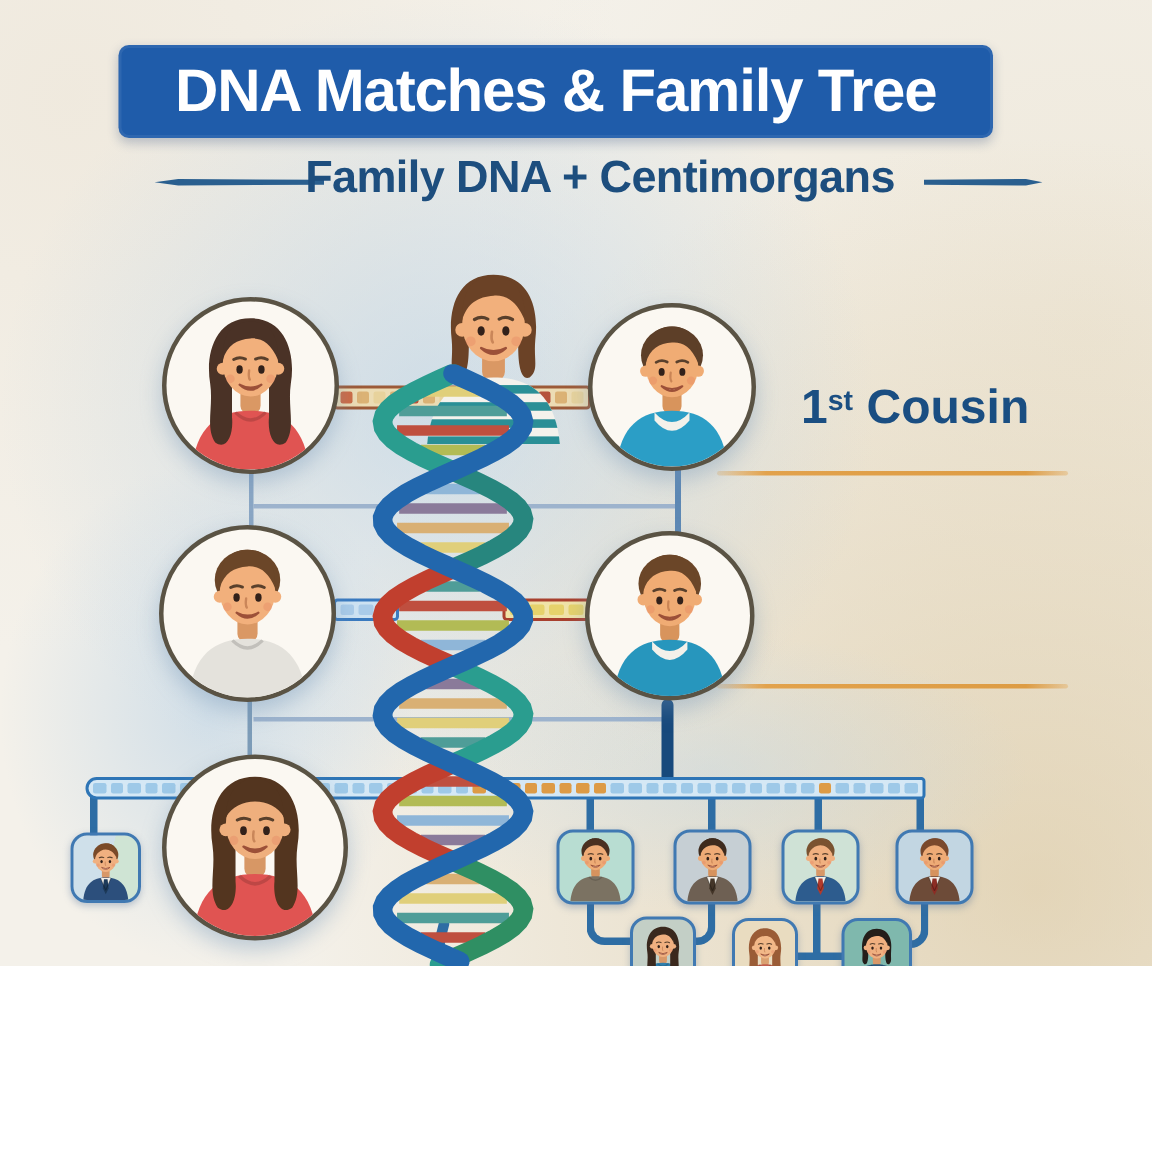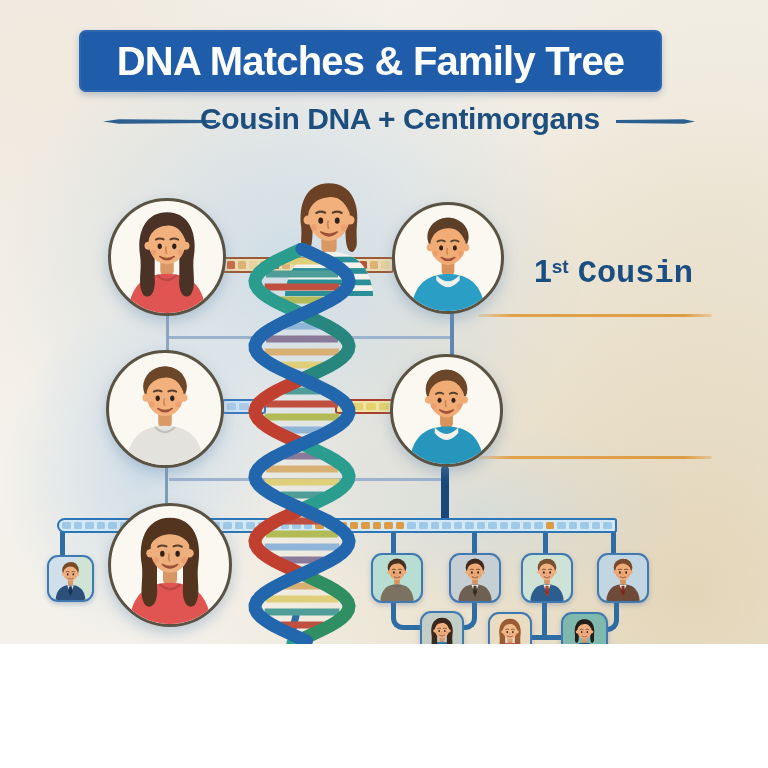--- a/index.html
+++ b/index.html
@@ -24,21 +24,21 @@
   .banner-text{color:#ffffff;font-size:40px;font-weight:700;letter-spacing:-.8px;white-space:nowrap;}
   .subtitle-text{
     position:absolute;left:190px;top:102px;width:420px;z-index:10;text-align:center;
     color:#1d4e7e;font-size:30px;font-weight:700;letter-spacing:-.4px;white-space:nowrap;
   }
   .dash{position:absolute;top:119px;height:5px;background:#2a5f8f;z-index:10;}
   .dash-left{left:103px;width:113px;clip-path:polygon(0 50%,14% 6%,100% 18%,100% 82%,14% 94%);}
   .dash-right{left:616px;width:79px;clip-path:polygon(0 18%,86% 6%,100% 50%,86% 94%,0 82%);}
   .cousin{position:absolute;z-index:10;color:#1a4e82;font-weight:700;font-size:32px;white-space:nowrap;}
   .cousin sup{font-size:19px;vertical-align:9px;letter-spacing:0;}
-  .cousin .word{margin-left:9px;font-family:Liberation Mono, monospace;}
+  .cousin .word{margin-left:9px;}
   .underline{position:absolute;height:2.5px;z-index:5;border-radius:2px;
     background:linear-gradient(90deg, rgba(226,162,76,.25), #e2a24c 14%, #dd9c44 88%, rgba(226,162,76,.35));}
   .ln{position:absolute;z-index:2;}
   .elb{position:absolute;z-index:2;box-sizing:border-box;}
   .band{position:absolute;z-index:3;display:flex;gap:3px;box-sizing:border-box;padding:2px 3px;border-radius:3px;}
   .band span{flex:1;border-radius:1.5px;}
   .avatar{position:absolute;overflow:hidden;box-sizing:border-box;}
   .avatar svg{display:block;width:100%;height:100%;}
   .av-circle{border-radius:50%;border:3px solid #5a5344;background:#fbf8f2;z-index:6;
     box-shadow:0 6px 14px rgba(110,145,180,.4);}
@@ -51,21 +51,21 @@
 </style>
 </head>
 <body>
 
 <div class="stage">
 
   <div class="banner">
     <span class="banner-text">DNA Matches &amp; Family Tree</span>
   </div>
   <span class="dash dash-left"></span>
-  <div class="subtitle-text">Cousin DNA + Centimorgans</div>
+  <div class="subtitle-text">Family DNA + Centimorgans</div>
   <span class="dash dash-right"></span>
 
   <div class="ln" style="left:169px;top:336px;width:284px;height:2.5px;background:#9db3cd"></div>
   <div class="ln" style="left:166px;top:314px;width:2.5px;height:38px;background:#8aa6c4"></div>
   <div class="ln" style="left:450px;top:313px;width:3.5px;height:42px;background:#5d88b4"></div>
   <div class="ln" style="left:169px;top:478px;width:277px;height:2.5px;background:#9db3cd"></div>
   <div class="ln" style="left:165px;top:466px;width:3px;height:39px;background:#7d9cb8"></div>
   <div class="ln" style="left:441px;top:466px;width:8px;height:62px;background:#17497c;border-radius:4px"></div>
 
   <div class="ln" style="left:60px;top:528px;width:5px;height:29px;background:#2e6da4"></div>

